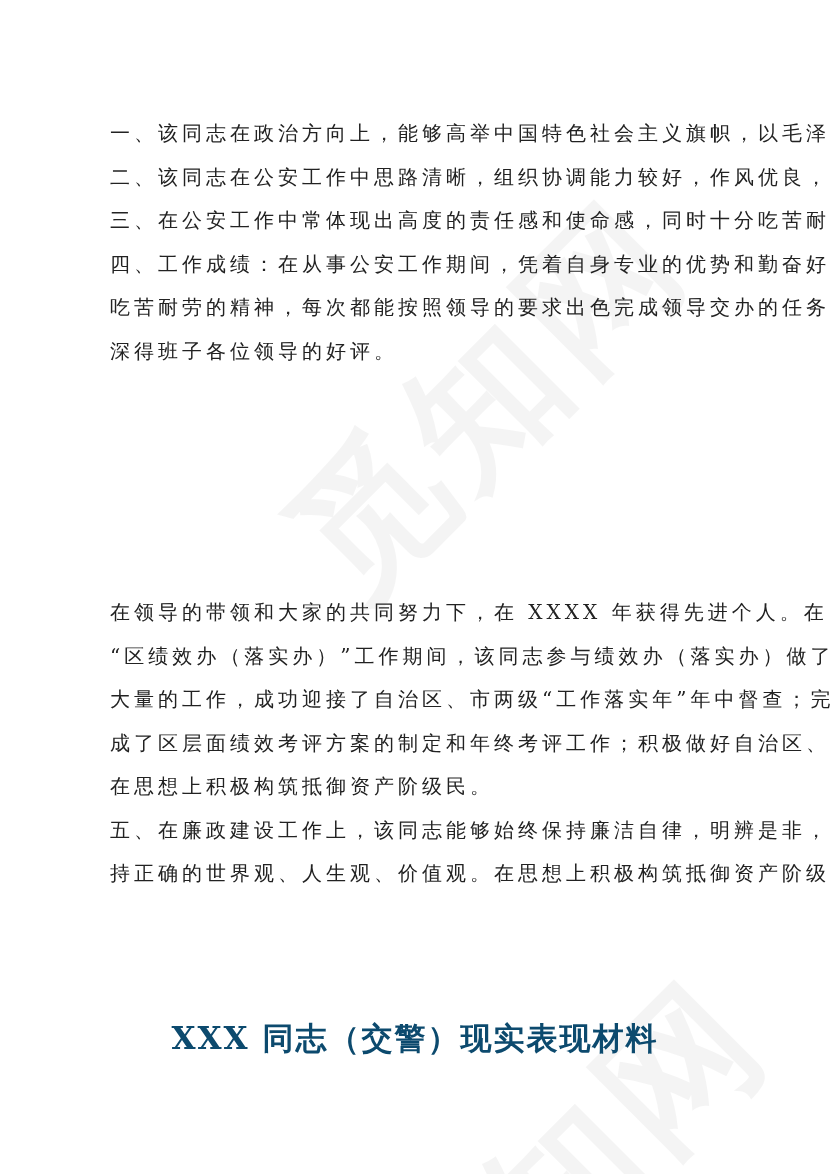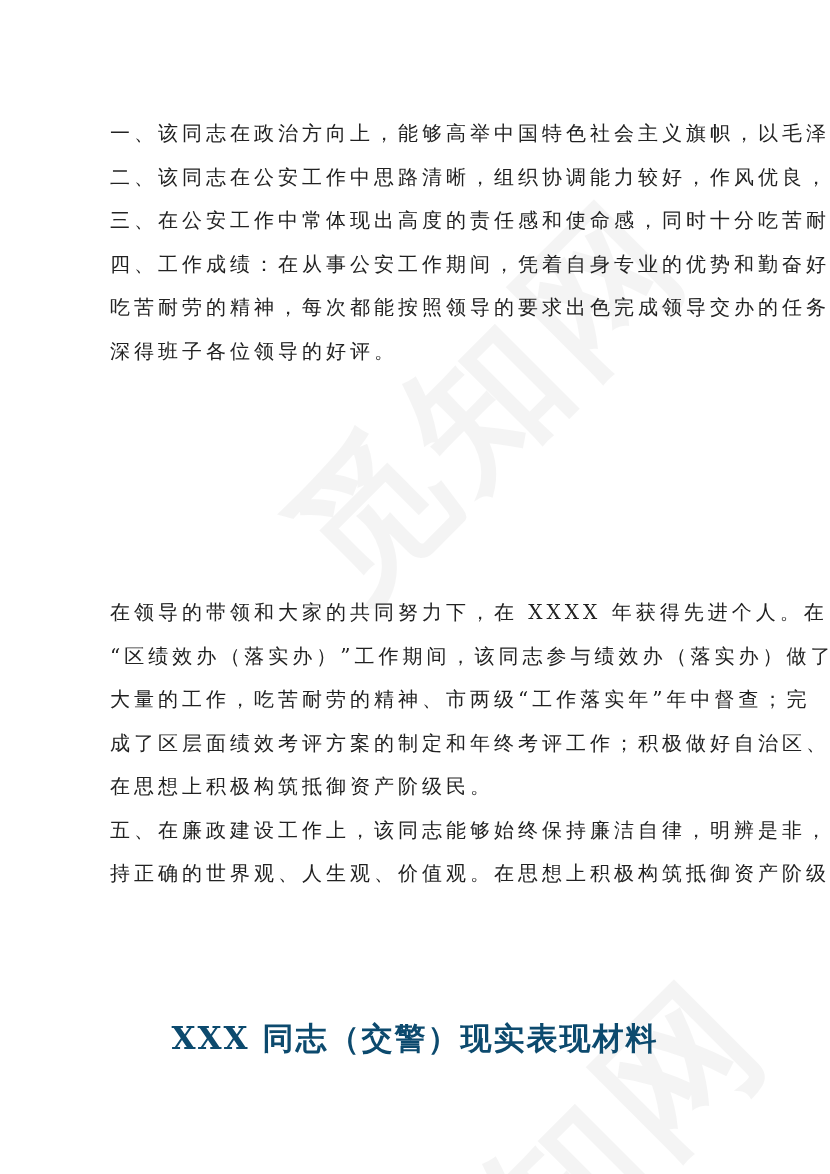--- a/index.html
+++ b/index.html
@@ -77,21 +77,21 @@
     <div class="line">二、该同志在公安工作中思路清晰，组织协调能力较好，作风优良，能</div>
     <div class="line">三、在公安工作中常体现出高度的责任感和使命感，同时十分吃苦耐劳，</div>
     <div class="line">四、工作成绩：在从事公安工作期间，凭着自身专业的优势和勤奋好学、</div>
     <div class="line">吃苦耐劳的精神，每次都能按照领导的要求出色完成领导交办的任务，</div>
     <div class="line">深得班子各位领导的好评。</div>
   </div>
 
   <div class="body-block block-2">
     <div class="line">在领导的带领和大家的共同努力下，在 XXXX 年获得先进个人。在</div>
     <div class="line">“区绩效办（落实办）”工作期间，该同志参与绩效办（落实办）做了</div>
-    <div class="line">大量的工作，吃苦耐劳的精神、市两级“工作落实年”年中督查；完</div>
+    <div class="line">大量的工作，成功迎接了自治区、市两级“工作落实年”年中督查；完</div>
     <div class="line">成了区层面绩效考评方案的制定和年终考评工作；积极做好自治区、市</div>
     <div class="line">在思想上积极构筑抵御资产阶级民。</div>
     <div class="line">五、在廉政建设工作上，该同志能够始终保持廉洁自律，明辨是非，坚</div>
     <div class="line">持正确的世界观、人生观、价值观。在思想上积极构筑抵御资产阶级民</div>
   </div>
 
   <h1 class="title">XXX 同志（交警）现实表现材料</h1>
 
 </div>
 

